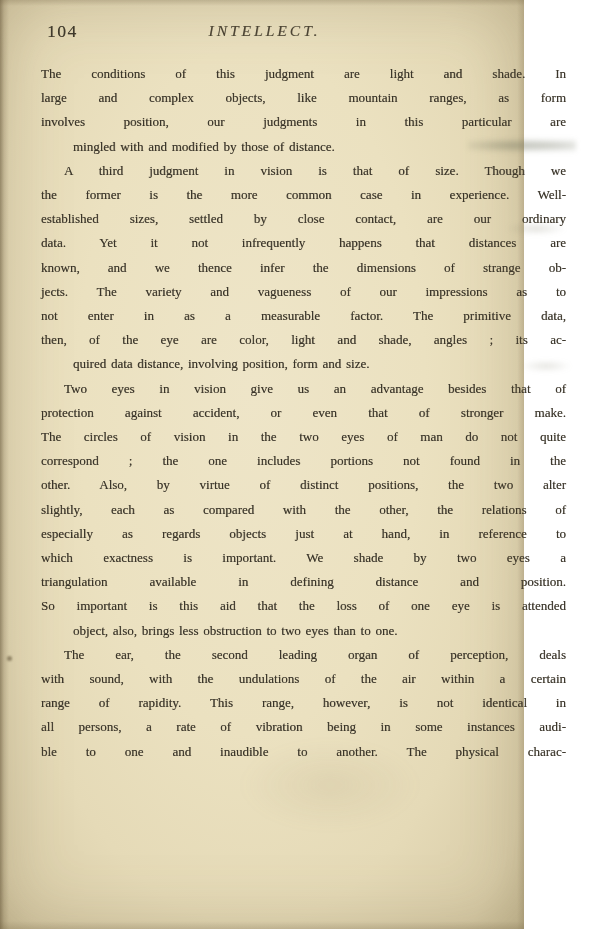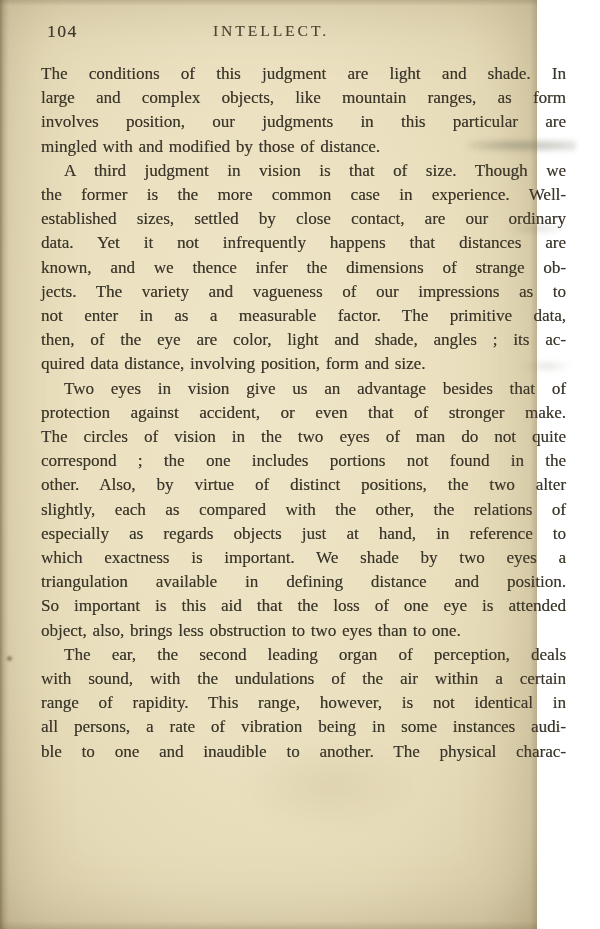--- a/index.html
+++ b/index.html
@@ -13,21 +13,20 @@
     font-family: "Liberation Serif", "DejaVu Serif", serif;
   }
   .book-page {
     position: relative;
     width: 524px;
     height: 929px;
     background:
       radial-gradient(ellipse at 48% 42%,
         #eee5c8 0%, #ebe1c0 45%, #e5dab7 70%, #d9cda9 90%, #c9bd97 100%);
     color: #3a352a;
-    padding-left: 13px;
   }
   
   .edge-left {
     position: absolute; left: 0; top: 0; bottom: 0; width: 9px;
     background: linear-gradient(to right, rgba(95,80,52,0.55), rgba(95,80,52,0.18) 45%, rgba(95,80,52,0) 100%);
   }
   .edge-top {
     position: absolute; left: 0; top: 0; right: 0; height: 6px;
     background: linear-gradient(to bottom, rgba(110,95,65,0.25), rgba(110,95,65,0));
   }
@@ -52,44 +51,46 @@
   .page-number {
     position: absolute; left: 6px; top: 0;
     font-size: 17.5px;
     letter-spacing: 1.5px;
     color: #3d382c;
     text-shadow: 0.3px 0.3px 0 rgba(58,50,35,0.55);
   }
   .header-title {
     position: absolute; left: 0; right: 0; top: 1px;
     text-align: center;
+    font-style: italic;
     font-size: 15.5px;
     letter-spacing: 3px;
     color: #4b4435;
     text-shadow: 0.3px 0.3px 0 rgba(70,60,45,0.4);
   }
 
   .page-body {
     position: absolute;
     top: 62px;
     left: 41px;
     width: 525px;
-    font-size: 17px;
+    font-size: 13px;
     line-height: 24.2px;
     word-spacing: 1.5px;
     color: #3a352a;
     text-shadow: 0.3px 0.3px 0 rgba(58,50,35,0.5);
   }
   .line {
     text-align: justify;
     text-align-last: justify;
   }
   .line.last {
     text-align: left;
     text-align-last: left;
+    margin-left: 32px;
   }
   .line.indent {
     text-indent: 23px;
   }
 
   
   .smudge {
     position: absolute;
     pointer-events: none;
     filter: blur(2.5px);

